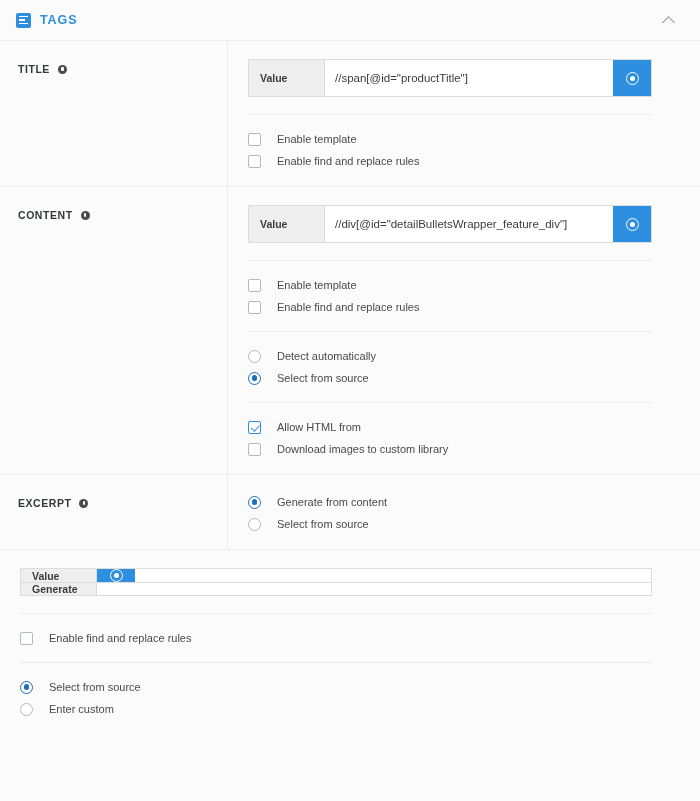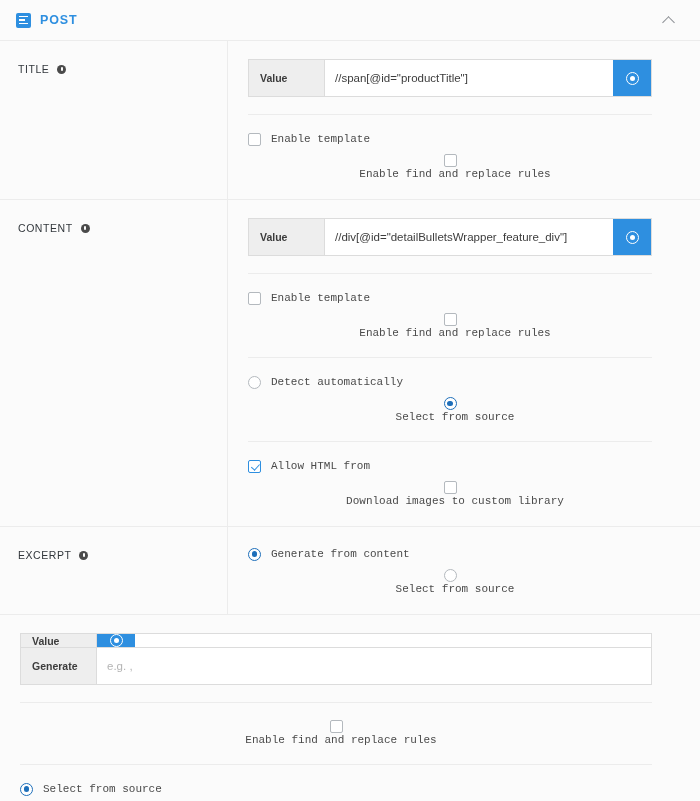--- a/index.html
+++ b/index.html
@@ -75,21 +75,21 @@
   .row-label {
     width: 228px;
     flex: 0 0 228px;
     border-right: 1px solid #ececec;
     padding: 22px 0 22px 18px;
     display: flex;
     align-items: flex-start;
   }
   .label-text {
     font-size: 10.5px;
-    font-weight: normal;
+    font-weight: bold;
     letter-spacing: 0.55px;
     color: #32373c;
     text-transform: uppercase;
     line-height: 13px;
   }
   .help-icon {
     width: 9px; height: 9px;
     border-radius: 50%;
     background: #4a4a4a;
     margin-left: 8px;
@@ -181,27 +181,26 @@
     background: #ececec;
     margin: 17px 0 15px 0;
   }
   .opt-group { padding-top: 2px; }
   .opt {
     display: flex;
     align-items: center;
     margin-bottom: 8px;
     cursor: pointer;
   }
-  .opt:last-child { margin-bottom: 0; flex-direction: column; }
+  .opt:last-child { margin-bottom: 0; }
   .opt-label {
     font-size: 11px;
     color: #4a4a4a;
-    margin-left: 10px;
+    margin-left: 16px;
     line-height: 14px;
-    font-family: Liberation Mono, monospace;
   }
   .cbox {
     width: 13px; height: 13px;
     flex: 0 0 13px;
     border: 1px solid #b4b9be;
     border-radius: 2px;
     background: #ffffff;
     position: relative;
   }
   .cbox.checked { border-color: #2e8fe0; }
@@ -237,21 +236,21 @@
 <body>
 
 <div class="panel">
 
   <div class="panel-header">
     <span class="hdr-icon">
         <i></i>
         <i></i>
         <i></i>
       </span>
-    <span class="hdr-title">POST</span>
+    <span class="hdr-title">TAGS</span>
     <span class="hdr-spacer"></span>
     <span class="chevron-up"></span>
   </div>
 
   <div class="row">
     <div class="row-label">
       <span class="label-text">TITLE</span>
       <span class="help-icon"></span>
     </div>
     <div class="row-body">
@@ -356,23 +355,20 @@
     <div class="row-body">
       <div class="field-table">
         <div class="field-row">
           <div class="field-key">Value</div>
           <div class="picker-btn">
             <span class="picker-icon"></span>
           </div>
         </div>
         <div class="field-row">
           <div class="field-key">Generate</div>
-          <div class="field-input">
-            <input type="text" placeholder="e.g. ," style="">
-          </div>
         </div>
       </div>
       <div class="divider"></div>
       <div class="opt-group">
         <div class="opt">
           <span class="cbox"></span>
           <span class="opt-label">Enable find and replace rules</span>
         </div>
       </div>
       <div class="divider"></div>

